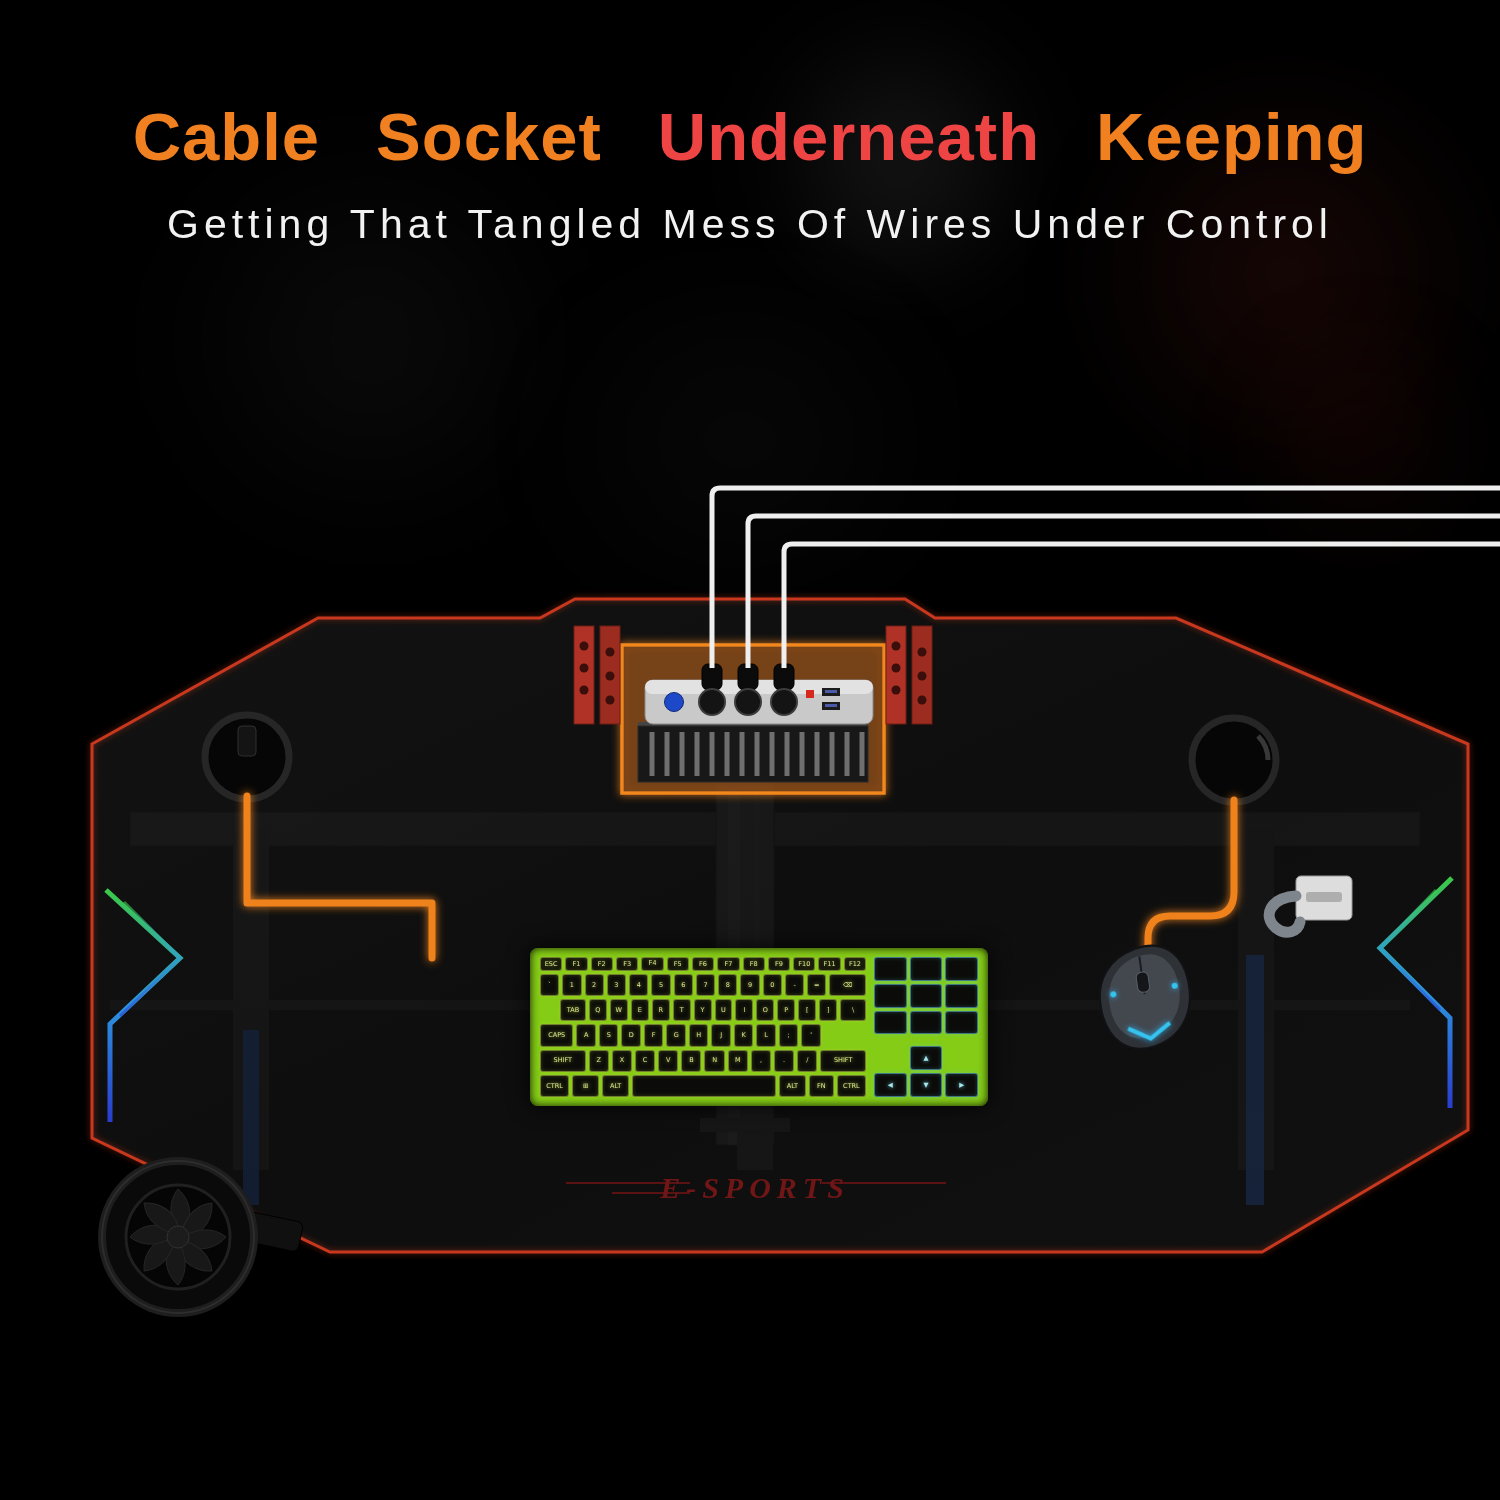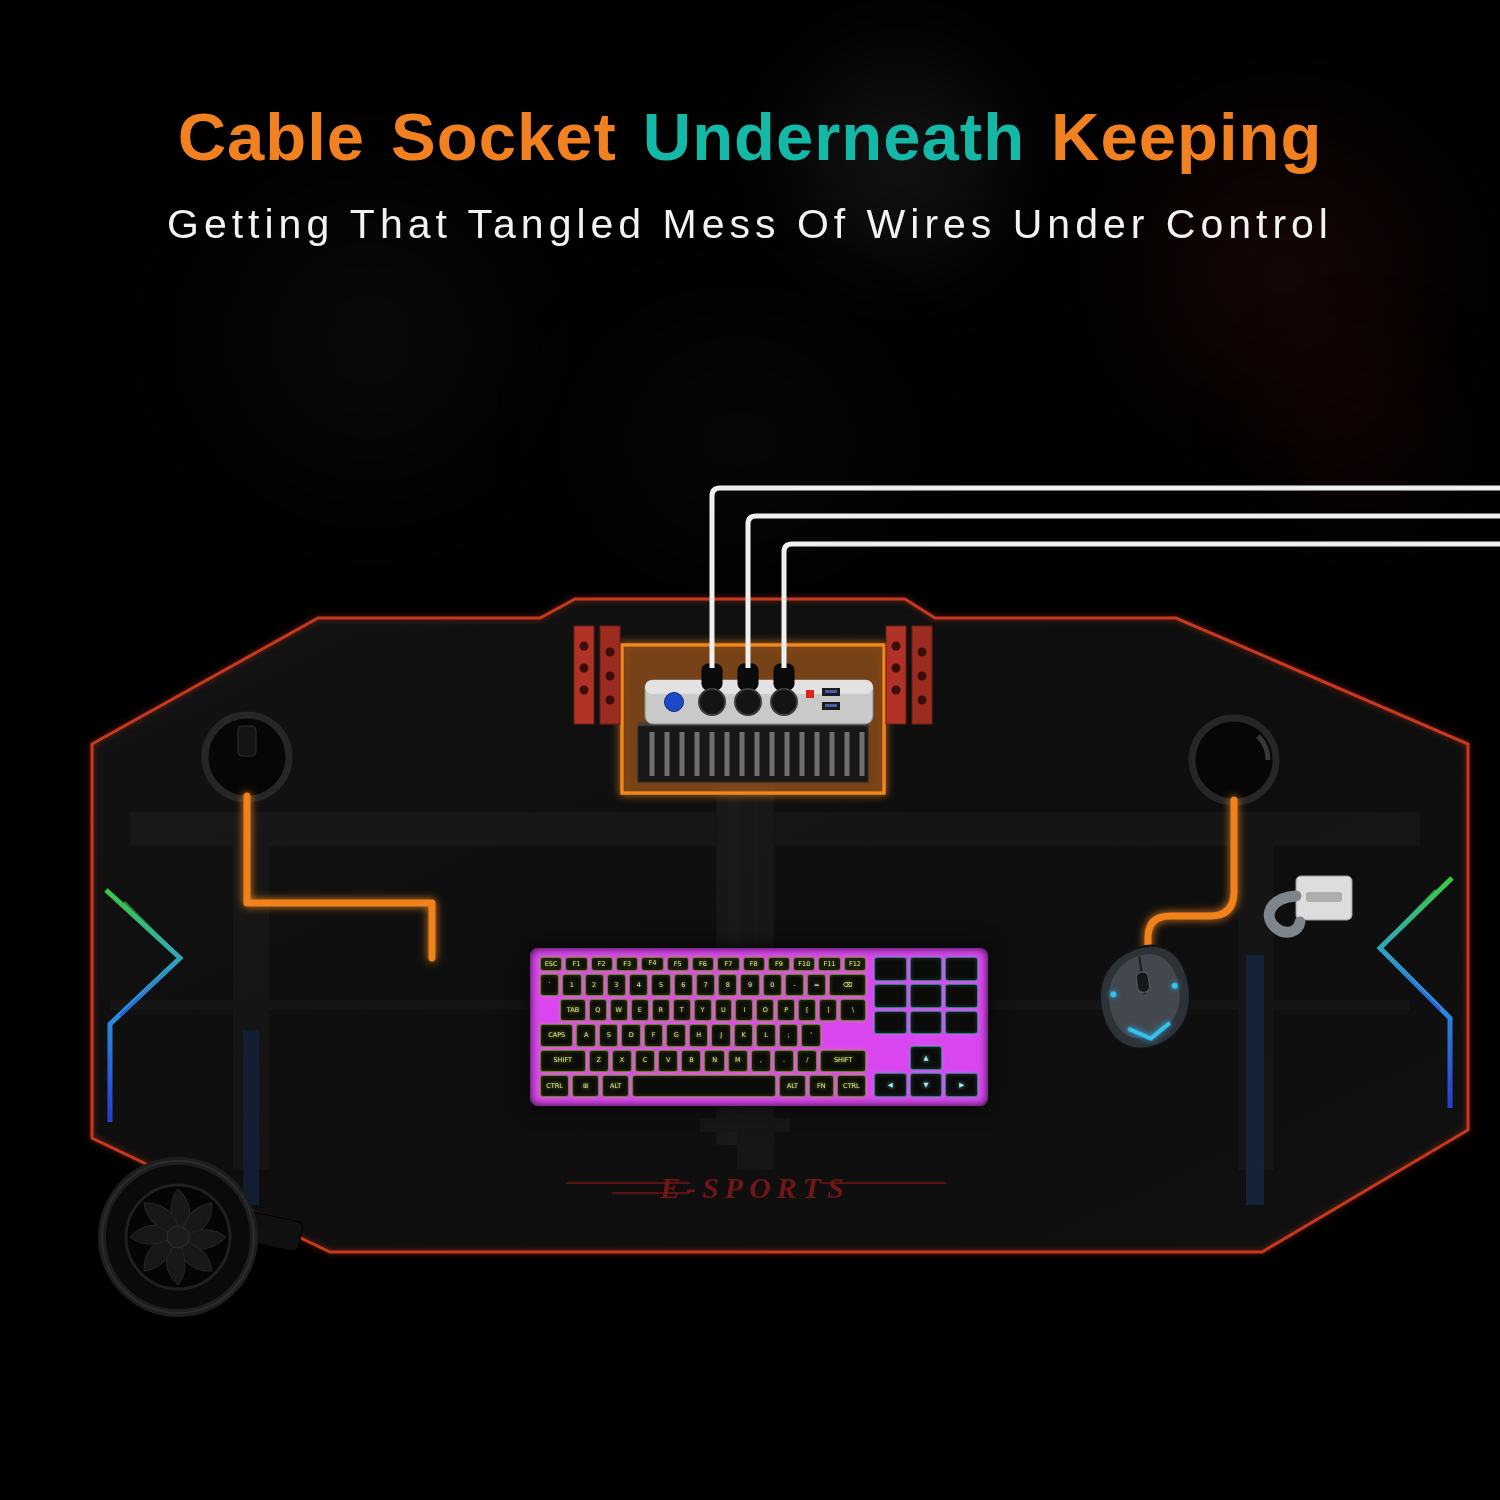--- a/index.html
+++ b/index.html
@@ -10,31 +10,31 @@
   
   .bg-blob{position:absolute;border-radius:50%;filter:blur(46px);pointer-events:none;}
   #blob-skull{left:760px;top:10px;width:280px;height:300px;background:radial-gradient(circle,rgba(165,165,170,0.16),transparent 70%);}
   #blob-red{left:1070px;top:60px;width:430px;height:430px;background:radial-gradient(circle,rgba(150,45,35,0.17),transparent 70%);}
   #blob-red2{left:1230px;top:330px;width:260px;height:220px;background:radial-gradient(circle,rgba(140,35,25,0.13),transparent 70%);}
   #blob-smoke-left{left:120px;top:150px;width:500px;height:380px;background:radial-gradient(circle,rgba(120,120,125,0.09),transparent 70%);}
   #blob-smoke-mid{left:470px;top:290px;width:540px;height:300px;background:radial-gradient(circle,rgba(110,110,115,0.07),transparent 70%);}
 
   header.hero{position:absolute;top:98px;left:0;width:100%;text-align:center;z-index:5;}
   h1.headline{margin:0;font-size:67px;font-weight:700;letter-spacing:1px;white-space:nowrap;}
-  h1.headline .w{margin:0 13px;}
+  h1.headline .w{margin:0 28px;}
   .w-orange{color:#F08020;}
-  .w-white{color:#14b8a6;}
+  .w-white{color:#ef4444;}
   p.sub{margin:26px 0 0;font-size:41px;font-weight:300;color:#F2F2F2;letter-spacing:5px;white-space:nowrap;}
 
   svg#scene{position:absolute;left:0;top:0;z-index:1;}
 
   
   #kb{
     position:absolute;left:530px;top:948px;width:458px;height:158px;z-index:3;
-    background:#d946ef;border-radius:8px;padding:9px 10px;box-sizing:border-box;
+    background:#84cc16;border-radius:8px;padding:9px 10px;box-sizing:border-box;
     box-shadow:0 0 22px rgba(0,0,0,0.85), inset 0 0 8px rgba(0,0,0,0.9);
     display:flex;gap:8px;
   }
   #kb-main{flex:1;display:flex;flex-direction:column;gap:3px;}
   #kb-side{width:104px;display:flex;flex-direction:column;gap:3px;}
   .kb-row{display:flex;gap:3px;flex:1;min-height:0;}
   .kb-row.fn{flex:0 0 14px;}
   .kb-spacer{flex:0 0 6px;}
   .kb-key{
     flex-basis:0;display:flex;align-items:center;justify-content:center;

